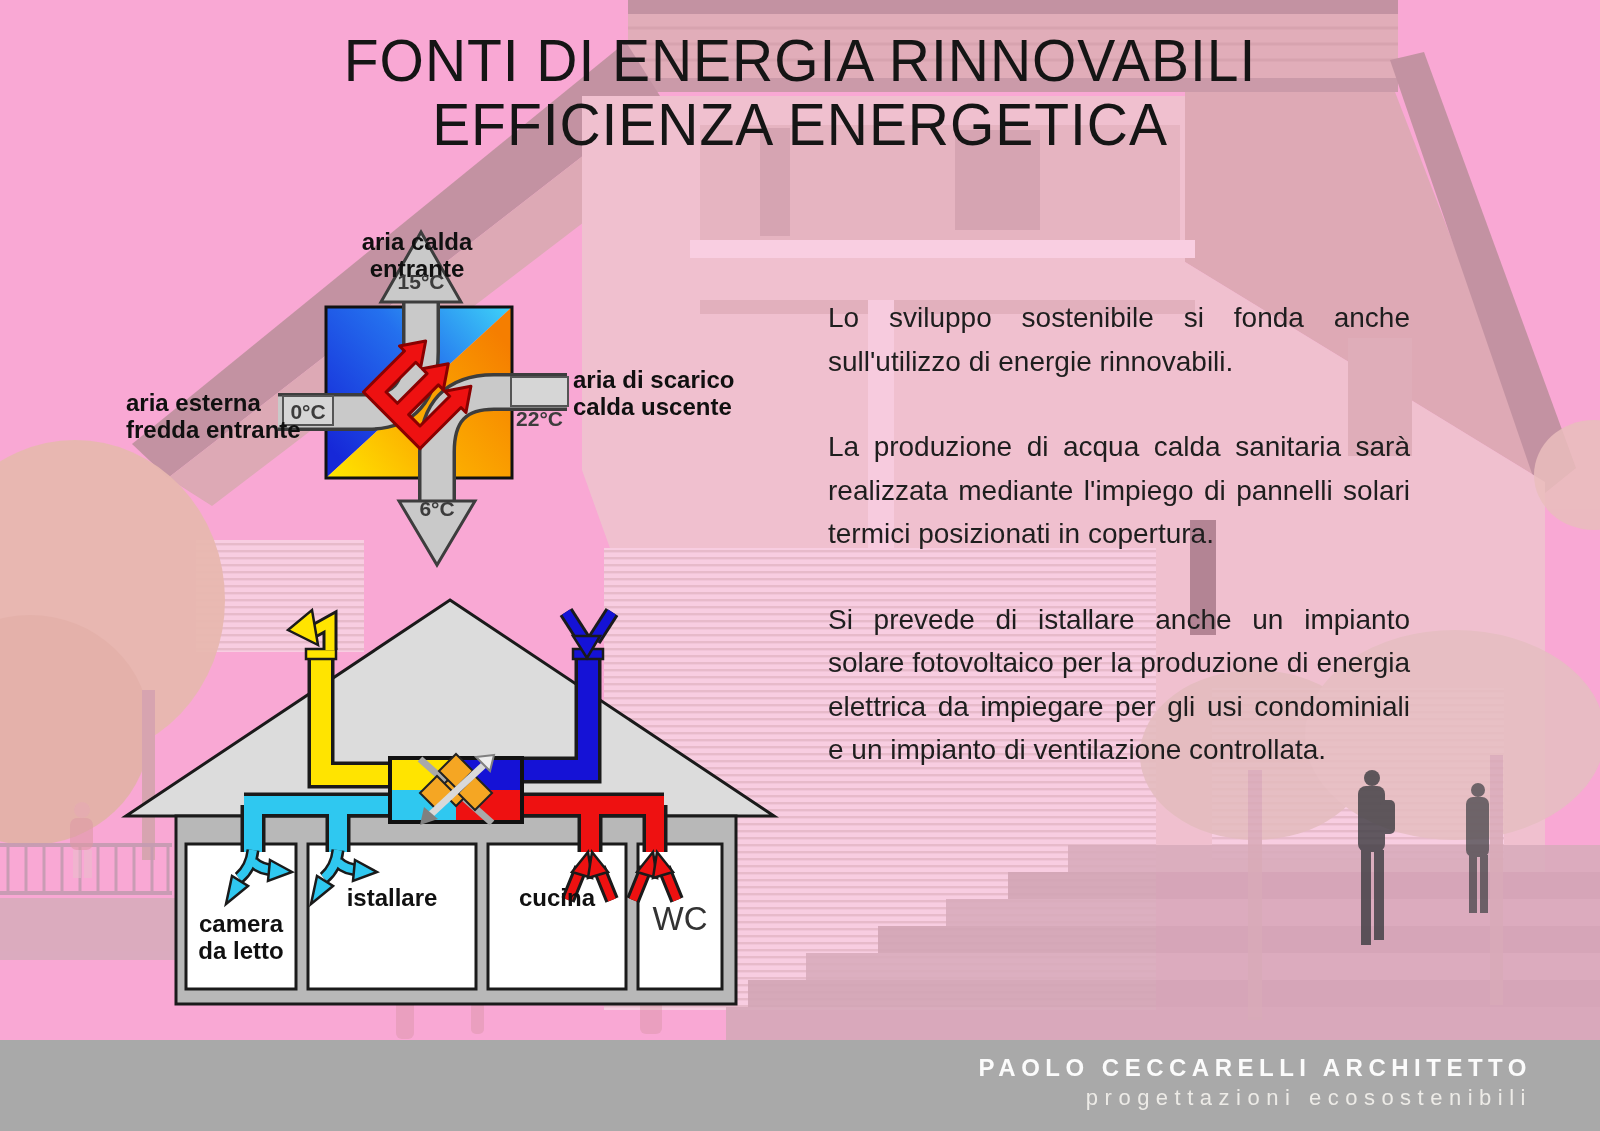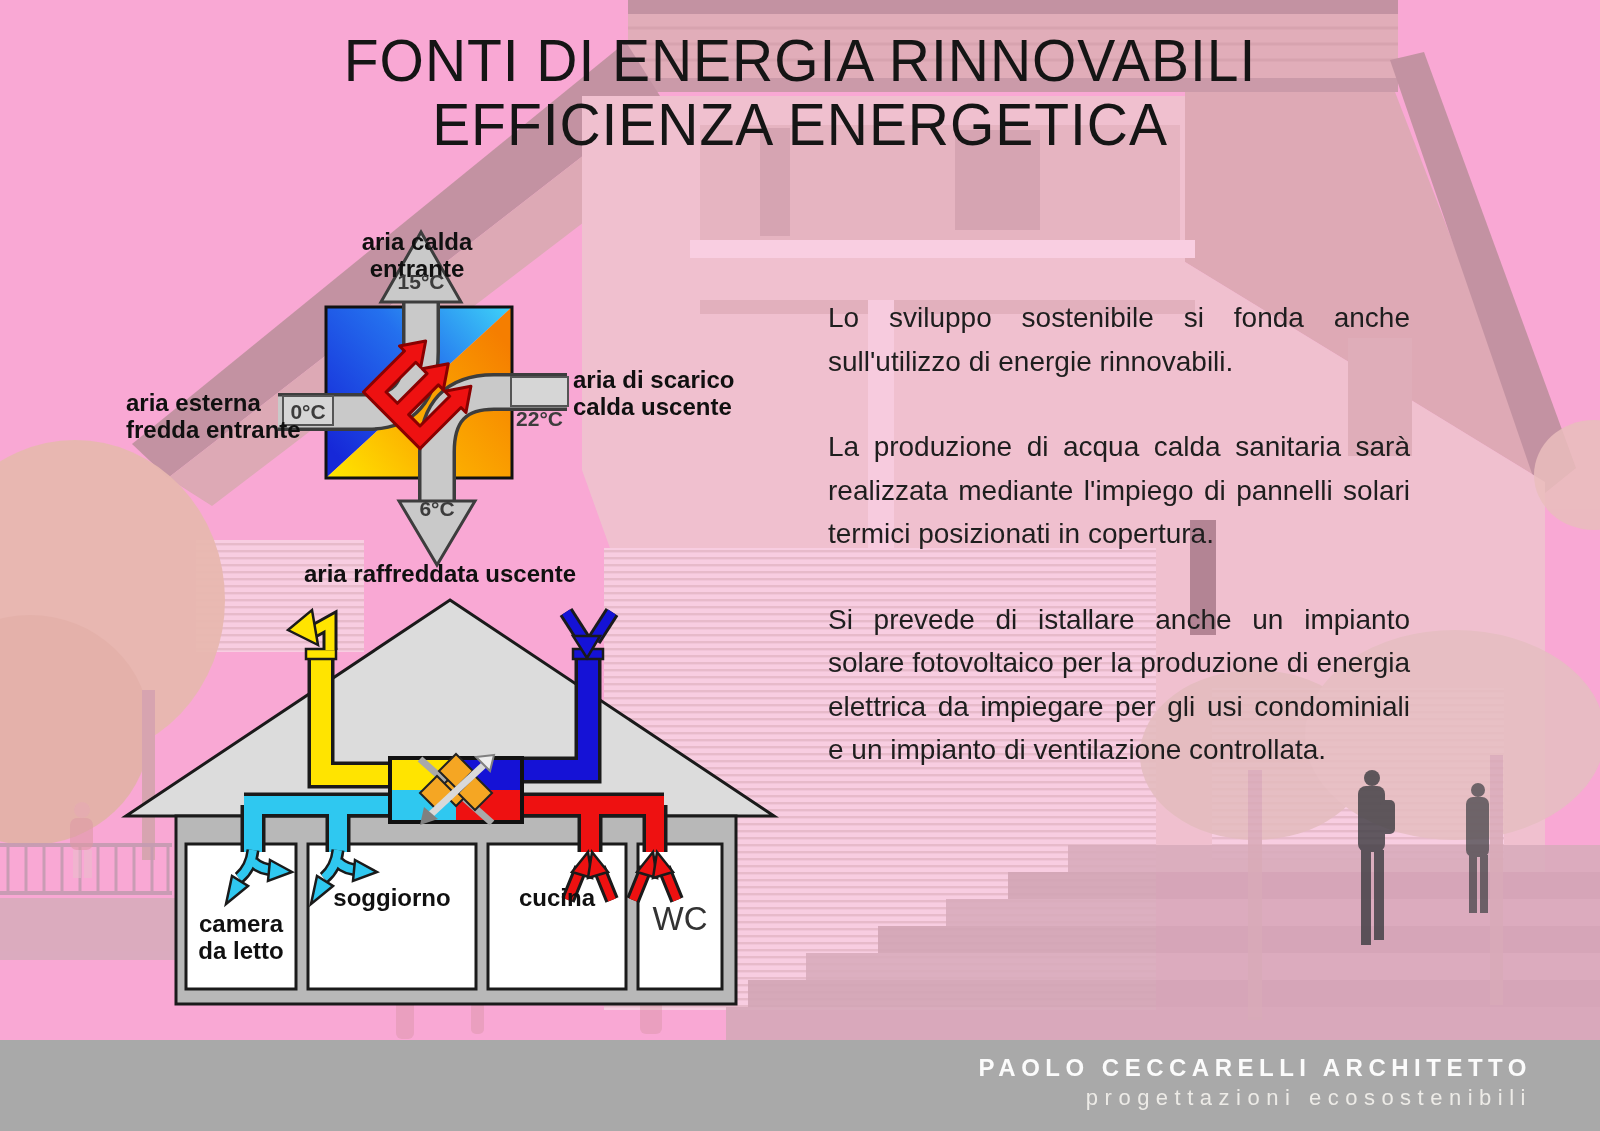--- a/index.html
+++ b/index.html
@@ -243,29 +243,28 @@
       </g>
     </g>
   </svg>
 
   <div class="txt title" style="top:30px;">FONTI DI ENERGIA RINNOVABILI</div>
   <div class="txt title" style="top:94px;">EFFICIENZA ENERGETICA</div>
 
   <div class="txt lbl" style="left:337px;top:184px;width:160px;text-align:center;margin-top:44px;">aria calda entrante</div>
   <div class="txt lbl" style="left:126px;top:389px;width:185px;">aria esterna fredda entrante</div>
   <div class="txt lbl" style="left:573px;top:366px;width:175px;">aria di scarico calda uscente</div>
-  <div class="txt lbl" style="left:290px;top:560px;width:300px;text-align:center;white-space:nowrap;">aria raffreddata uscente</div>
 
   <div class="txt temp" style="left:391px;top:270px;width:60px;">15°C</div>
   <div class="txt temp" style="left:283px;top:400px;width:50px;">0°C</div>
   <div class="txt temp" style="left:511px;top:381px;width:57px;margin-top:26px;">22°C</div>
   <div class="txt temp" style="left:407px;top:497px;width:60px;">6°C</div>
 
   <div class="txt room-lbl" style="left:190px;top:910px;width:102px;">camera da letto</div>
-  <div class="txt room-lbl" style="left:308px;top:884px;width:168px;">soggiorno</div>
+  <div class="txt room-lbl" style="left:308px;top:884px;width:168px;">istallare</div>
   <div class="txt room-lbl" style="left:488px;top:884px;width:138px;">cucina</div>
   <div class="txt wc-lbl" style="left:638px;top:876px;width:84px;">WC</div>
 
   <div class="txt paragraphs">
     <p>Lo sviluppo sostenibile si fonda anche sull'utilizzo di energie rinnovabili.</p>
     <p>La produzione di acqua calda sanitaria sarà realizzata mediante l'impiego di pannelli solari termici posizionati in copertura.</p>
     <p>Si prevede di istallare anche un impianto solare fotovoltaico per la produzione di energia elettrica da impiegare per gli usi condominiali e un impianto di ventilazione controllata.</p>
   </div>
 
   <div class="footer-bar">

